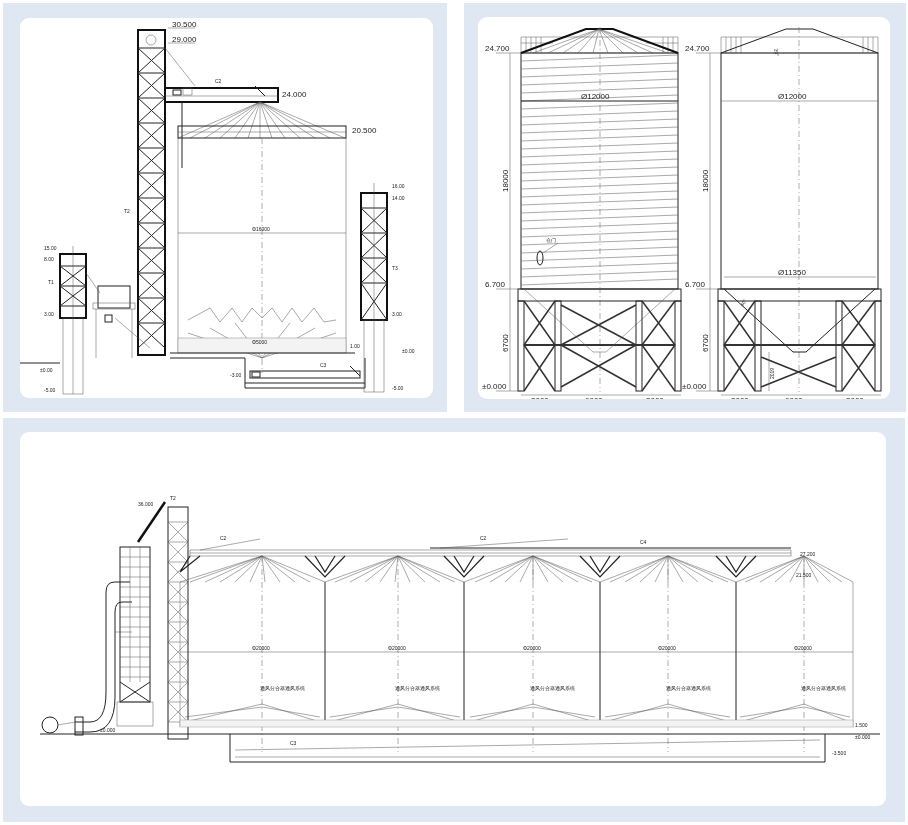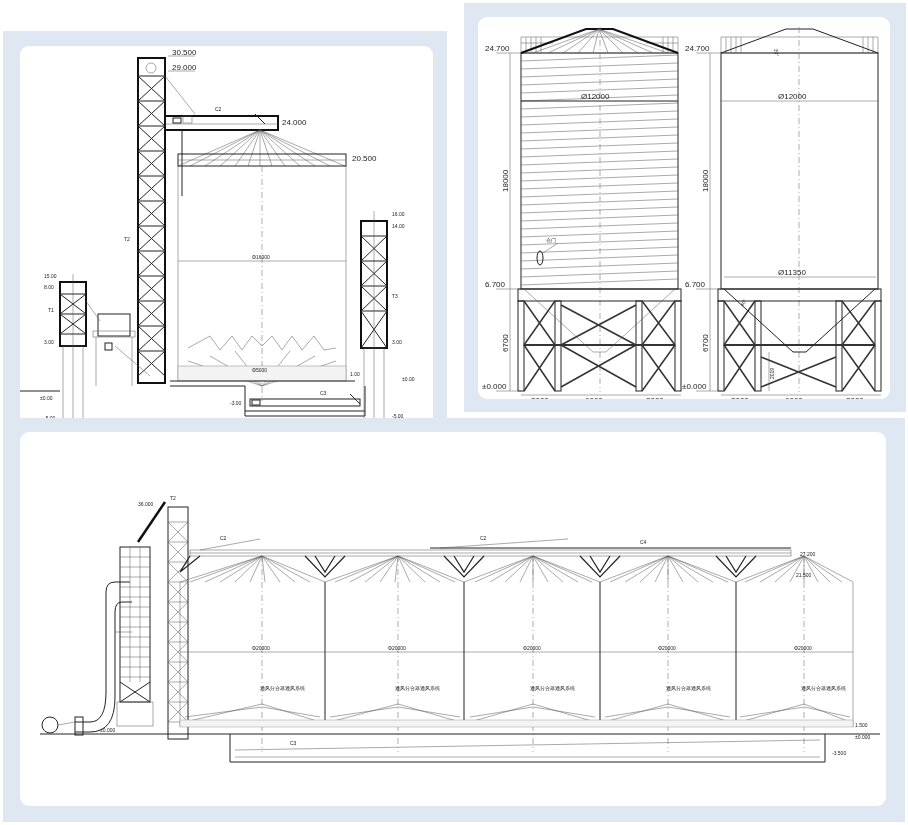--- a/index.html
+++ b/index.html
@@ -1,19 +1,19 @@
 <!DOCTYPE html>
 <html><head>
 <meta charset="utf-8">
 <style>
   html, body { margin: 0; padding: 0; background: #ffffff; }
   body { width: 908px; height: 825px; position: relative; overflow: hidden; font-family: "DejaVu Sans", sans-serif; }
   .tile { position: absolute; background: #dfe7f3; }
   .card { position: absolute; background: #ffffff; border-radius: 9px; overflow: hidden; }
-  #tile1 { left: 3px; top: 3px; width: 444px; height: 409px; margin-top: 28px; }
+  #tile1 { left: 3px; top: 3px; width: 444px; height: 409px; }
   #tile2 { left: 464px; top: 3px; width: 442px; height: 409px; }
   #tile3 { left: 3px; top: 418px; width: 902px; height: 404px; }
   #card1 { left: 17px; top: 15px; width: 413px; height: 380px; }
   #card2 { left: 14px; top: 14px; width: 412px; height: 382px; }
   #card3 { left: 17px; top: 14px; width: 866px; height: 374px; }
   svg { position: absolute; left: 0; top: 0; }
   svg text { font-family: "Liberation Sans", sans-serif; fill: #222; }
   .dim { font-size: 8px; }
   .lbl { font-size: 5px; }
   .thin { stroke: #555; stroke-width: 0.5; fill: none; }

